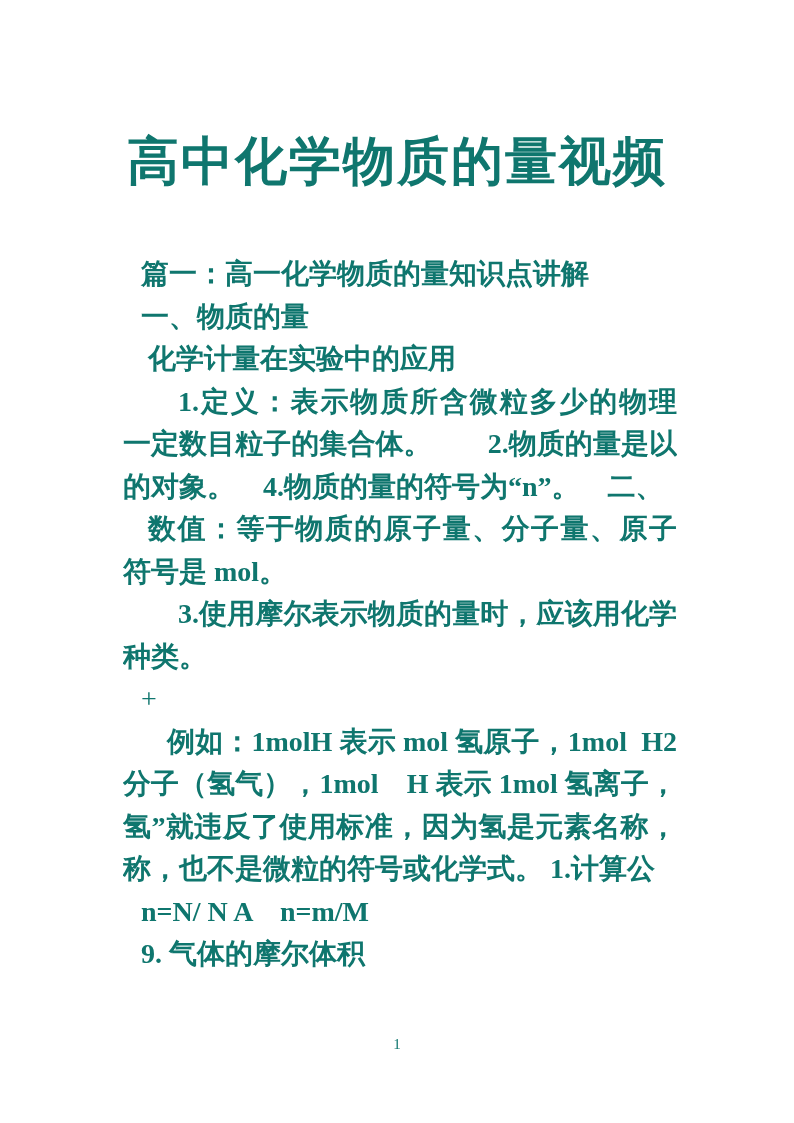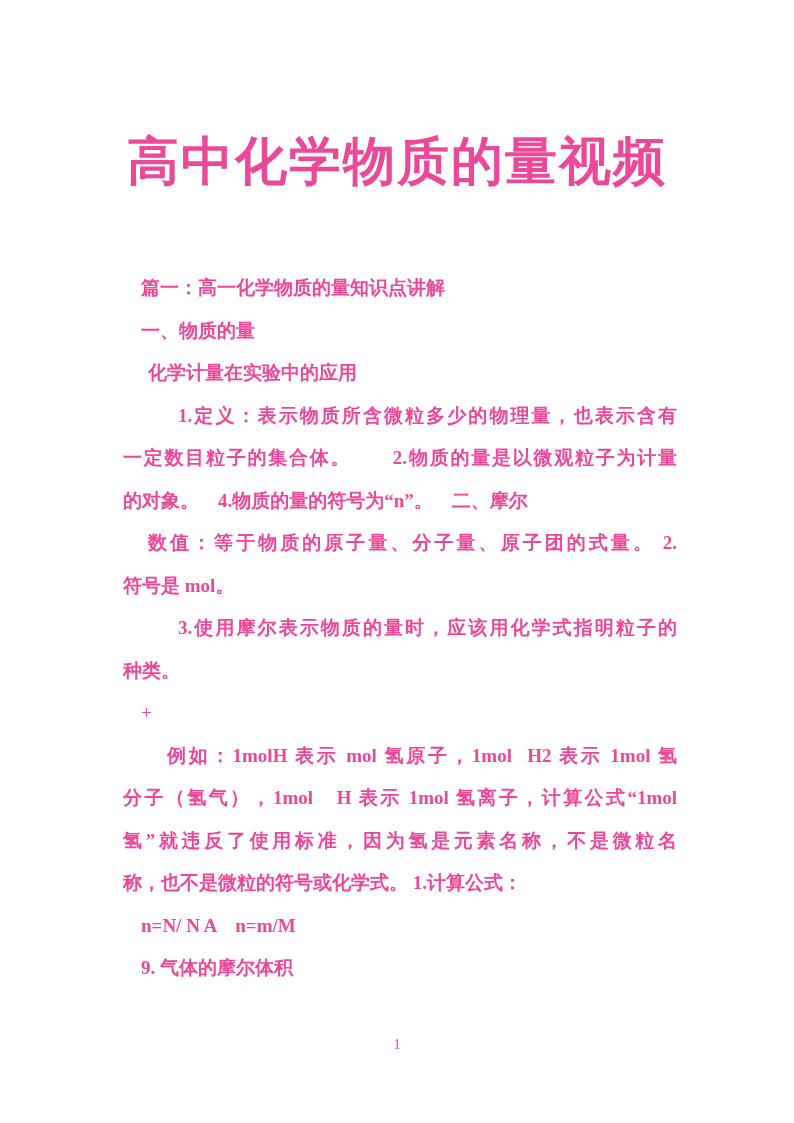--- a/index.html
+++ b/index.html
@@ -5,43 +5,43 @@
   html, body {
     margin: 0;
     padding: 0;
     background: #ffffff;
   }
   .page {
     position: relative;
     width: 794px;
     height: 1123px;
     background: #ffffff;
-    color: #ec4899;
+    color: #0f766e;
     font-family: "Liberation Serif", "DejaVu Serif", serif;
     overflow: hidden;
   }
   .doc-title {
     position: absolute;
     top: 128px;
     left: 0;
     width: 794px;
     margin: 0;
     text-align: center;
     font-size: 52px;
     font-weight: bold;
     letter-spacing: 2px;
     line-height: 1.3;
     white-space: pre;
   }
   .content {
     position: absolute;
-    top: 267px;
+    top: 253px;
     left: 123px;
     width: 554px;
-    font-size: 19px;
+    font-size: 28px;
     font-weight: bold;
   }
   .line {
     height: 42.5px;
     line-height: 42.5px;
     white-space: pre-wrap;
     overflow: hidden;
     text-align: left;
   }
   .full {

